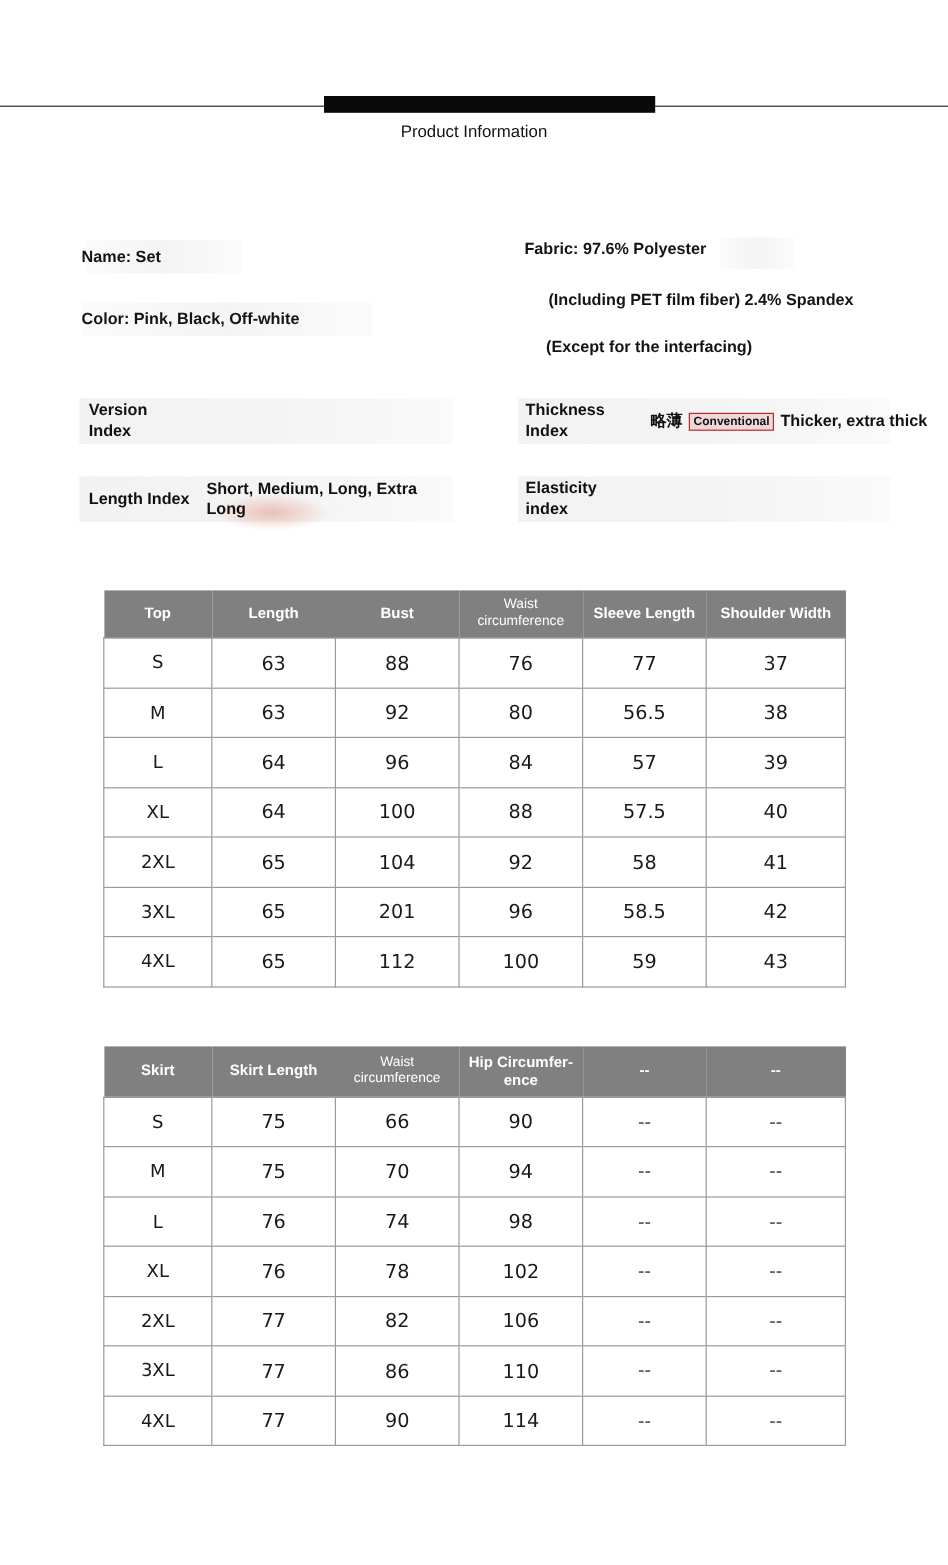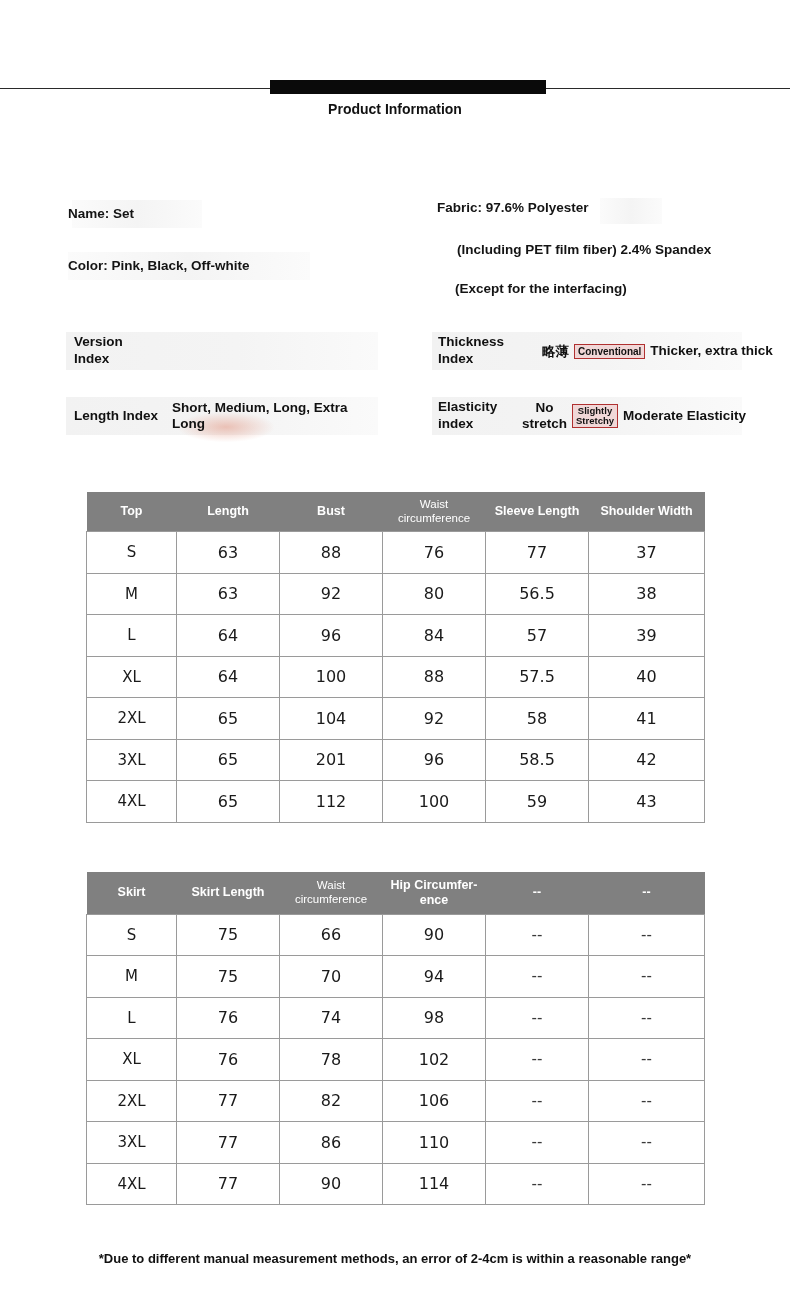--- a/index.html
+++ b/index.html
@@ -22,21 +22,21 @@
   .hdr-rule {
     position: absolute; left: 0; top: 88px; width: 790px; height: 1px;
     background: #2a2a2a;
   }
   .hdr-bar {
     position: absolute; left: 270px; top: 80px; width: 276px; height: 14px;
     background: #0a0a0a;
   }
   .hdr-sub {
     position: absolute; left: 0; top: 101px; width: 790px;
-    text-align: center; font-size: 14px; font-weight: bold; color: #111;
+    text-align: center; font-size: 14px; font-weight: normal; color: #111;
   }
 
   
   .info-line {
     position: absolute; font-size: 13.5px; font-weight: bold; color: #141414;
     white-space: nowrap;
   }
   .info-shade {
     position: absolute; background: linear-gradient(90deg,#fbfbfb,#f4f4f4,#fbfbfb);
   }
@@ -135,27 +135,20 @@
     <div class="idx-opts" style="position:relative;align-items:center;">
       <div class="smudge" style="left:8px; top:12px; width:96px; height:30px;"></div>
       <span class="idx-opt two" style="position:relative;">Short, Medium, Long, Extra
 Long</span>
     </div>
   </div>
 
   <div class="idx-row" style="left:432px; top:397px; width:310px;">
     <div class="idx-label" style="width:88px; padding-left:6px; white-space:pre-line;">Elasticity
 index</div>
-    <div class="idx-opts">
-      <span class="idx-opt two" style="text-align:center;">No
-stretch</span>
-      <span class="idx-sel tiny" style="white-space:pre-line;">Slightly
-Stretchy</span>
-      <span class="idx-opt">Moderate Elasticity</span>
-    </div>
   </div>
 
   <table class="sz-table" style="left:86px; top:492px; width:618px;">
     <colgroup>
       <col style="width:90px">
         <col style="width:103px">
         <col style="width:103px">
       <col style="width:103px">
         <col style="width:103px">
         <col style="width:116px">
@@ -302,15 +295,14 @@
         <td class="sz">4XL</td>
         <td>77</td>
         <td>90</td>
         <td>114</td>
         <td class="dash">--</td>
         <td class="dash">--</td>
       </tr>
     </tbody>
   </table>
 
-  <div class="footnote">*Due to different manual measurement methods, an error of 2-4cm is within a reasonable range*</div>
 
 </div>
 
 </body></html>

